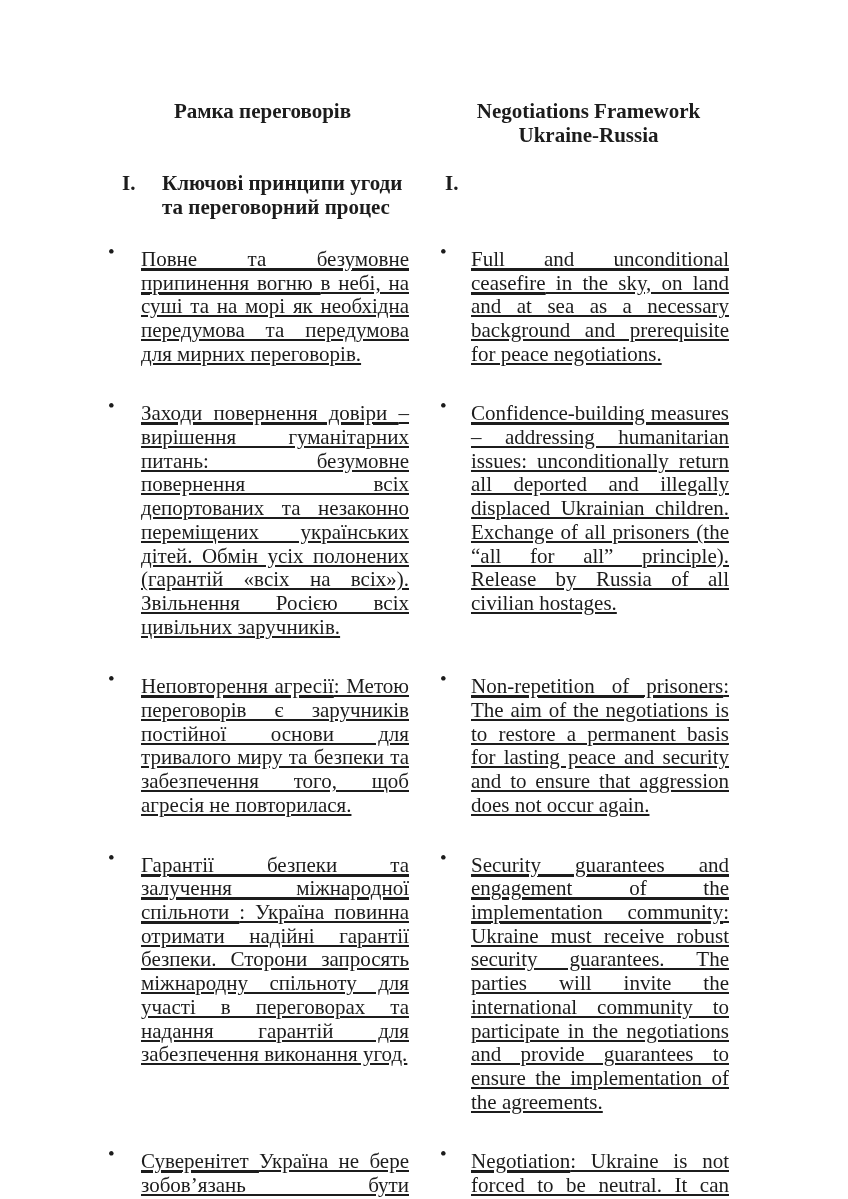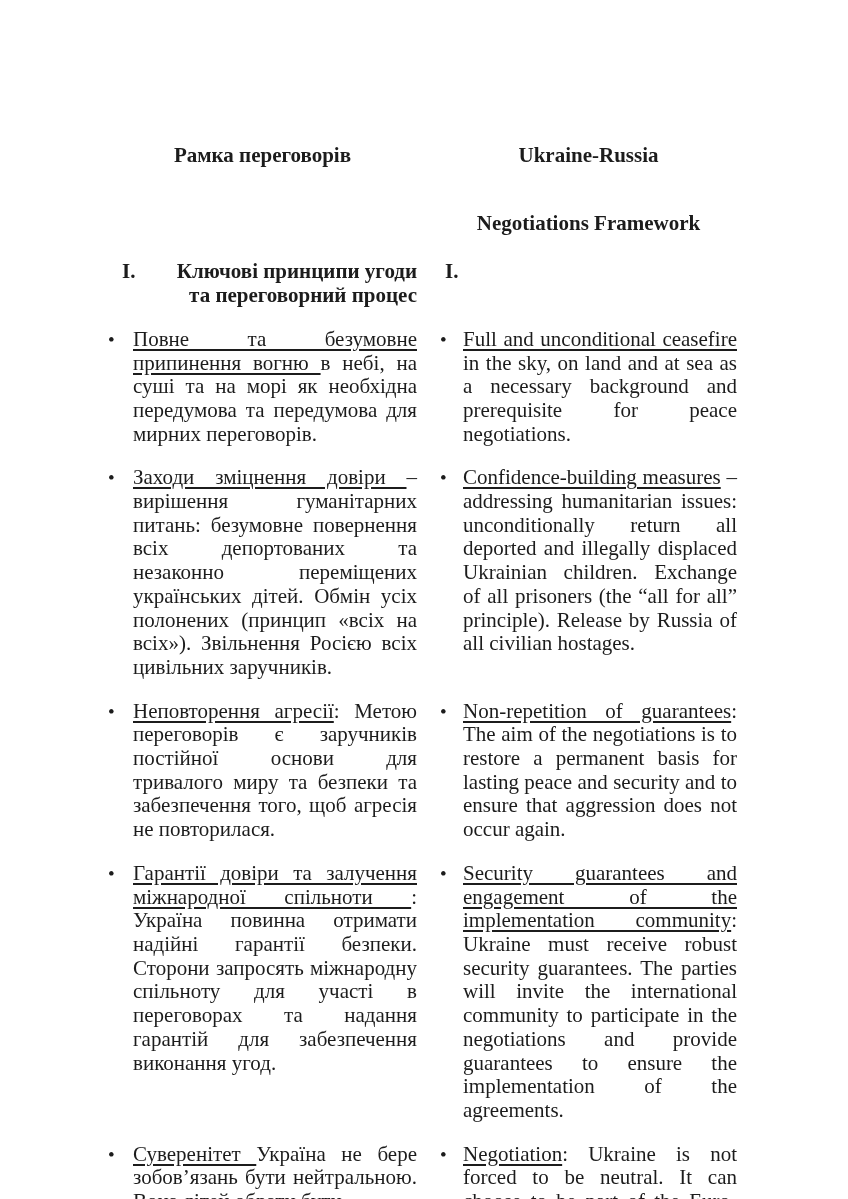--- a/index.html
+++ b/index.html
@@ -27,49 +27,50 @@
     grid-template-columns: 309px 297px;
     column-gap: 23px;
   }
   .heading-row { margin-top: 25px; }
   .brow { margin-top: 20px; }
   .cell { min-width: 0; }
   .title {
     text-align: center;
     font-weight: 700;
   }
-  .tline { display: block; margin-top: 44px; }
+  .tline { display: block; }
   .sec { display: flex; font-weight: 700; }
   .col-uk .secnum { flex: 0 0 54px; padding-left: 14px; box-sizing: border-box; }
   .col-en .secnum { flex: 0 0 45px; padding-left: 5px; box-sizing: border-box; }
-  .sectext { flex: 1 1 auto; text-align: right; }
+  .sectext { flex: 1 1 auto; }
   .bullet { display: flex; }
   .col-uk .marker { flex: 0 0 25px; }
   .col-en .marker { flex: 0 0 23px; }
   .marker { font-size: 19px; }
   .btext {
     flex: 1 1 auto;
     text-align: justify;
-    margin: 0;
+    margin: 8px;
+    text-decoration: underline;
   }
   .u { text-decoration: underline; text-underline-offset: 2.5px; }
 </style>
 </head>
 <body>
 
 <div class="page">
   <div class="doc">
 
     <div class="row">
       <div class="cell title col-uk">
         <span class="tline">Рамка переговорів</span>
       </div>
       <div class="cell title col-en">
+        <span class="tline">Negotiations Framework</span>
         <span class="tline">Ukraine-Russia</span>
-        <span class="tline">Negotiations Framework</span>
       </div>
     </div>
 
     <div class="row heading-row">
       <div class="cell col-uk">
         <div class="sec">
           <span class="secnum">I.</span>
           <div class="sectext">Ключові принципи угоди та переговорний процес</div>
         </div>
       </div>
@@ -92,51 +93,51 @@
           <span class="marker">•</span>
           <div class="btext"><span class="u">Full and unconditional ceasefire</span><span> in the sky, on land and at sea as a necessary background and prerequisite for peace negotiations.</span></div>
         </div>
       </div>
     </div>
 
     <div class="row brow">
       <div class="cell col-uk">
         <div class="bullet">
           <span class="marker">•</span>
-          <div class="btext"><span class="u">Заходи зміцнення довіри </span><span>– вирішення гуманітарних питань: безумовне повернення всіх депортованих та незаконно переміщених українських дітей. Обмін усіх полонених (принцип «всіх на всіх»). Звільнення Росією всіх цивільних заручників.</span></div>
+          <div class="btext"><span class="u">Заходи повернення довіри </span><span>– вирішення гуманітарних питань: безумовне повернення всіх депортованих та незаконно переміщених українських дітей. Обмін усіх полонених (гарантій «всіх на всіх»). Звільнення Росією всіх цивільних заручників.</span></div>
         </div>
       </div>
       <div class="cell col-en">
         <div class="bullet">
           <span class="marker">•</span>
           <div class="btext"><span class="u">Confidence-building measures</span><span> – addressing humanitarian issues: unconditionally return all deported and illegally displaced Ukrainian children. Exchange of all prisoners (the “all for all” principle). Release by Russia of all civilian hostages.</span></div>
         </div>
       </div>
     </div>
 
     <div class="row brow">
       <div class="cell col-uk">
         <div class="bullet">
           <span class="marker">•</span>
           <div class="btext"><span class="u">Неповторення агресії</span><span>: Метою переговорів є заручників постійної основи для тривалого миру та безпеки та забезпечення того, щоб агресія не повторилася.</span></div>
         </div>
       </div>
       <div class="cell col-en">
         <div class="bullet">
           <span class="marker">•</span>
-          <div class="btext"><span class="u">Non-repetition of guarantees</span><span>: The aim of the negotiations is to restore a permanent basis for lasting peace and security and to ensure that aggression does not occur again.</span></div>
+          <div class="btext"><span class="u">Non-repetition of prisoners</span><span>: The aim of the negotiations is to restore a permanent basis for lasting peace and security and to ensure that aggression does not occur again.</span></div>
         </div>
       </div>
     </div>
 
     <div class="row brow">
       <div class="cell col-uk">
         <div class="bullet">
           <span class="marker">•</span>
-          <div class="btext"><span class="u">Гарантії довіри та залучення міжнародної спільноти </span><span>: Україна повинна отримати надійні гарантії безпеки. Сторони запросять міжнародну спільноту для участі в переговорах та надання гарантій для забезпечення виконання угод.</span></div>
+          <div class="btext"><span class="u">Гарантії безпеки та залучення міжнародної спільноти </span><span>: Україна повинна отримати надійні гарантії безпеки. Сторони запросять міжнародну спільноту для участі в переговорах та надання гарантій для забезпечення виконання угод.</span></div>
         </div>
       </div>
       <div class="cell col-en">
         <div class="bullet">
           <span class="marker">•</span>
           <div class="btext"><span class="u">Security guarantees and engagement of the implementation community</span><span>: Ukraine must receive robust security guarantees. The parties will invite the international community to participate in the negotiations and provide guarantees to ensure the implementation of the agreements.</span></div>
         </div>
       </div>
     </div>
 

